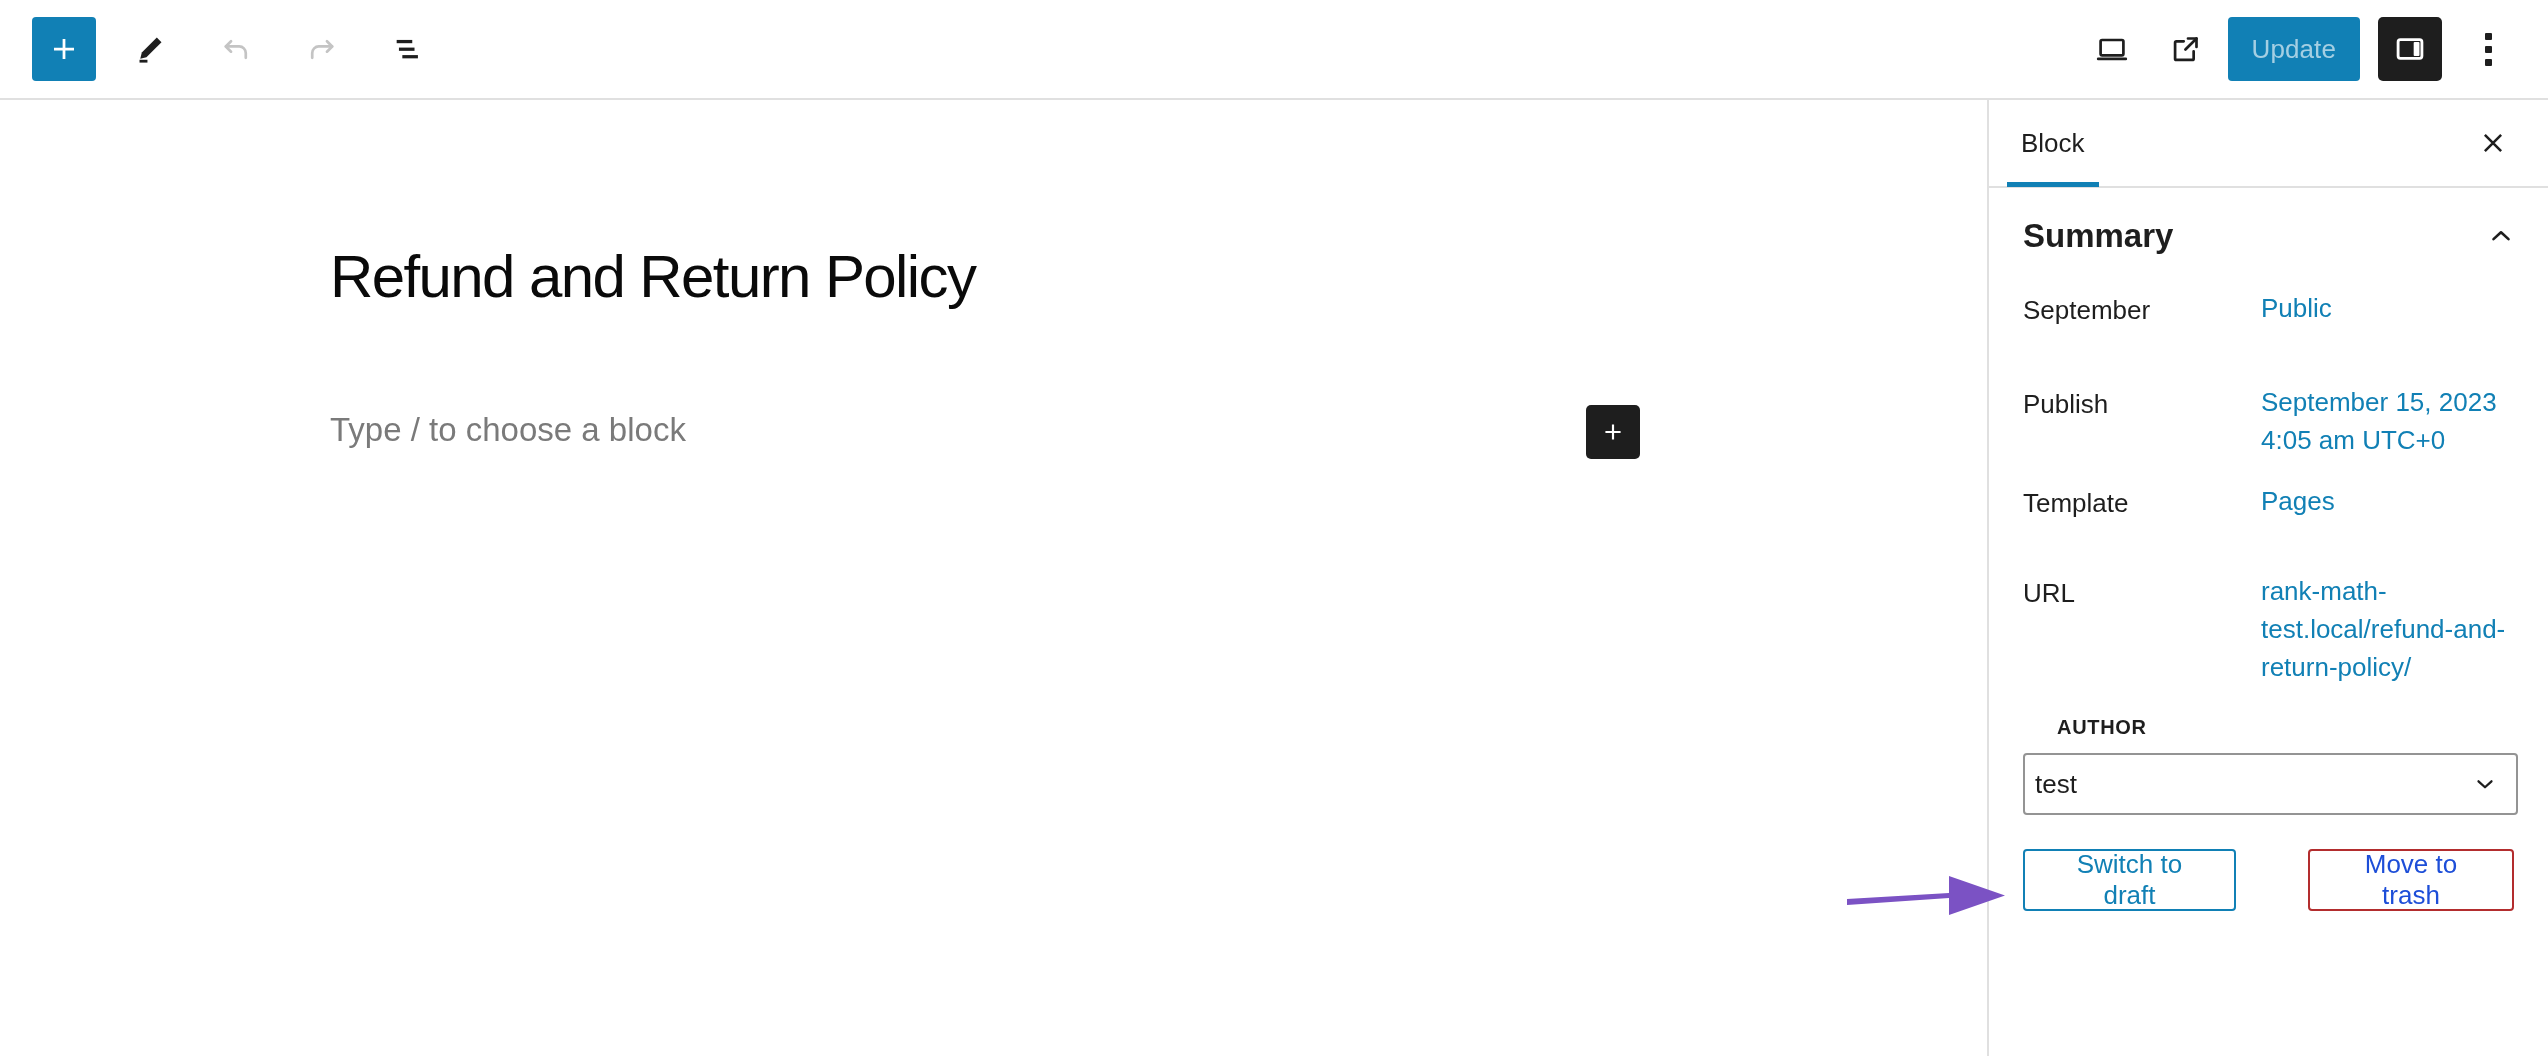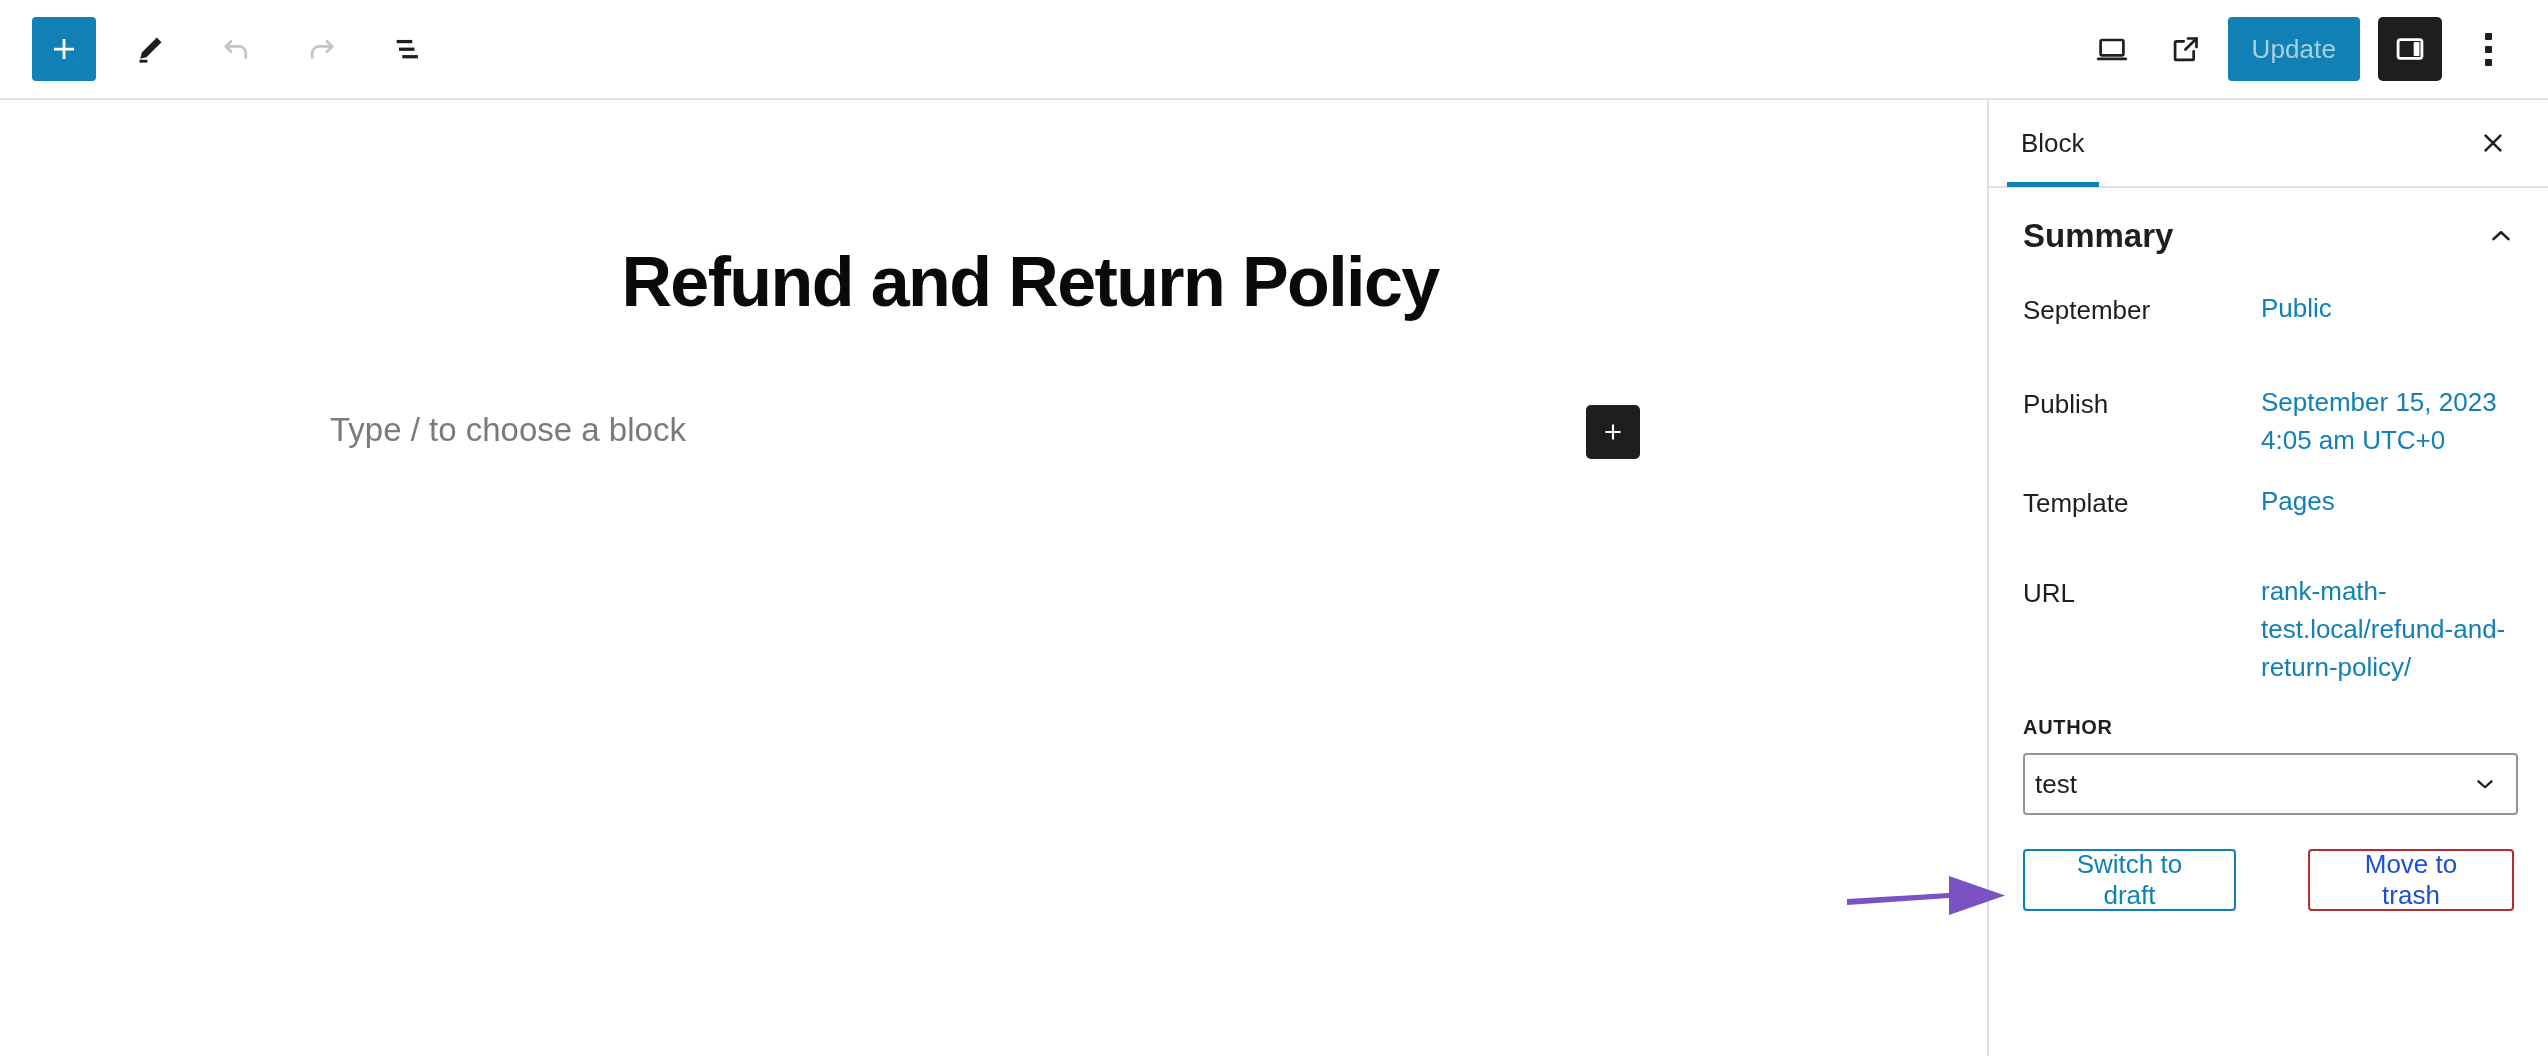--- a/index.html
+++ b/index.html
@@ -96,26 +96,25 @@
     width: 1987px;
     height: 956px;
     background: #ffffff;
     overflow: hidden;
   }
   #post-title {
     position: absolute;
     left: 330px;
     top: 142px;
     width: 1400px;
-    font-size: 70px;
+    font-size: 60px;
     line-height: 1.15;
-    font-weight: 700;
+    font-weight: 400;
     color: #0a0a0a;
     letter-spacing: -1.6px;
-    text-align: center;
   }
   #para-placeholder {
     position: absolute;
     left: 330px;
     top: 305px;
     font-size: 33px;
     color: #7a7a7a;
     line-height: 1.5;
   }
   #block-inserter {
@@ -219,20 +218,21 @@
   .sum-row.template { margin-bottom: 34px; }
   .sum-row.url { margin-bottom: 30px; }
 
   .author-label {
     font-size: 20px;
     font-weight: 700;
     letter-spacing: 0.7px;
     color: #1e1e1e;
     margin-bottom: 14px;
     text-transform: uppercase;
+    margin-left: 34px;
   }
   .author-select {
     position: relative;
     width: 495px;
     height: 62px;
     border: 2px solid #949494;
     border-radius: 4px;
     background: #ffffff;
     display: flex;
     align-items: center;

